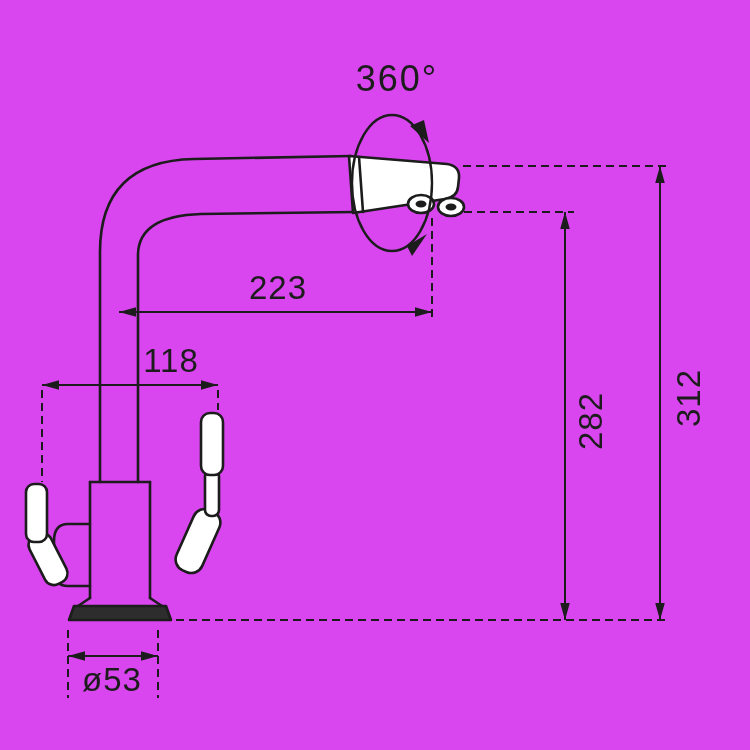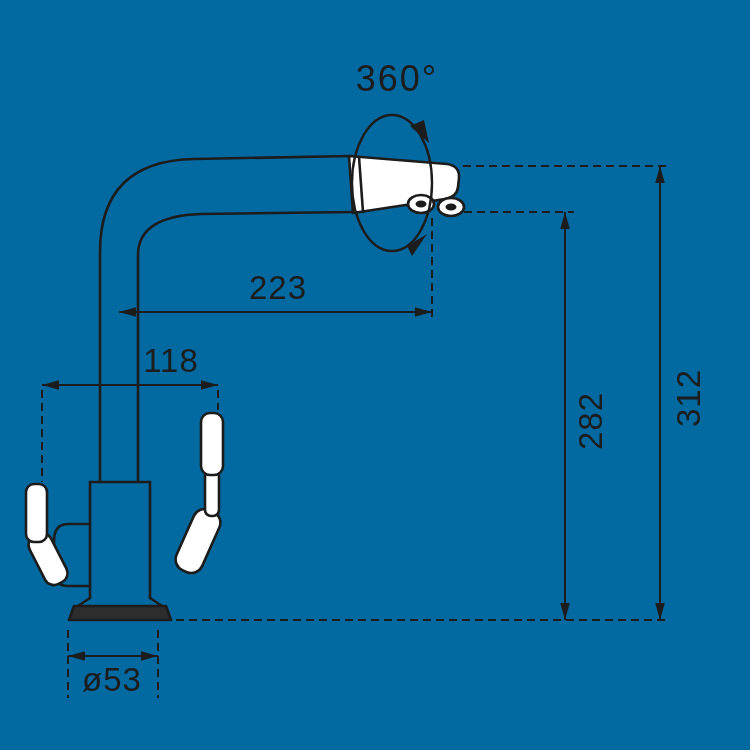--- a/index.html
+++ b/index.html
@@ -1,20 +1,20 @@
 <!DOCTYPE html>
 <html><head>
 <meta charset="utf-8">
 <style>
   html, body { margin: 0; padding: 0; background: #ffffff; }
   .canvas {
     position: relative;
     width: 750px;
     height: 750px;
-    background: #0369a1;
+    background: #d946ef;
     overflow: hidden;
   }
   svg { display: block; }
   text {
     font-family: "Liberation Sans", "DejaVu Sans", sans-serif;
     fill: #1c1c1c;
   }
   .dim-text { font-size: 33px; letter-spacing: 1px; }
   .rot-text { font-size: 36px; letter-spacing: 2px; }
 </style>

